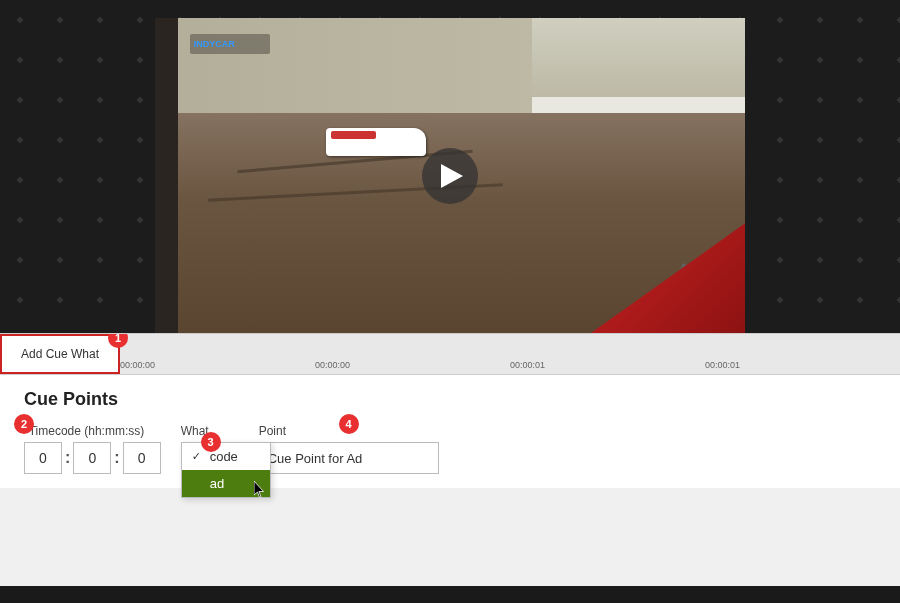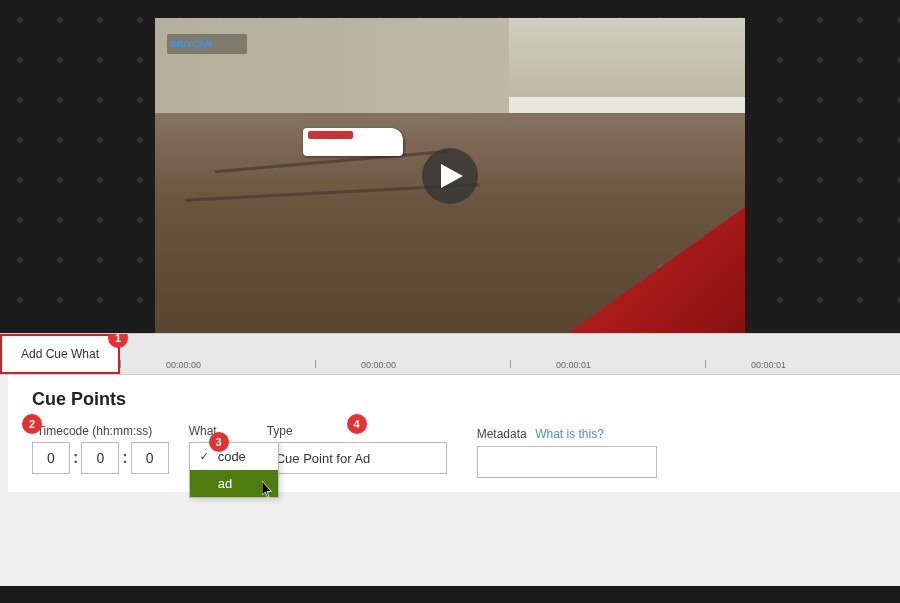--- a/index.html
+++ b/index.html
@@ -38,20 +38,21 @@
       position: relative;
       overflow: hidden;
       cursor: pointer;
     }
 
     .video-thumbnail {
       width: 100%;
       height: 100%;
       background: linear-gradient(135deg, #5a4a3a 0%, #7a6a50 20%, #9a8a6a 40%, #b09070 60%, #8a7860 80%, #6a5840 100%);
       position: relative;
+      margin-left: 23px;
     }
 
     .red-stripe {
       position: absolute;
       bottom: 0; right: 0;
       width: 30%;
       height: 40%;
       background: linear-gradient(135deg, #cc2222 0%, #881111 100%);
       clip-path: polygon(0 100%, 100% 0, 100% 100%);
     }
@@ -136,43 +137,41 @@
       flex: 1;
       display: flex;
       align-items: flex-end;
       padding-bottom: 4px;
       overflow: hidden;
       background: #e8e8e8;
     }
 
     .ruler-tick {
       display: flex;
-      flex-direction: row;
-      align-items: center;
+      flex-direction: column;
       flex: 1;
       gap: 45px;
     }
 
     .ruler-line {
       width: 1px;
       height: 8px;
       background: #999;
     }
 
     .ruler-label {
       font-size: 9px;
       color: #666;
       margin-top: 2px;
     }
 
     
     .cue-points-section {
       padding: 14px 32px 14px 24px;
       background: white;
-      margin-left: 8px;
     }
 
     .cue-points-title {
       font-size: 18px;
       font-weight: bold;
       color: #222;
       margin-bottom: 14px;
     }
 
     .cue-form-row {
@@ -453,27 +452,20 @@
                 <path d="M0 0L0 14L3.5 11L5.5 16.5L7 16L5 10.5L9.5 10.5Z" fill="black" stroke="white" stroke-width="0.8"></path>
               </svg>
             </div>
           </div>
           <div class="badge-3">3</div>
         </div>
       </div>
 
       <div class="form-group" style="position:relative; margin-left: 30px;">
         <div class="badge-4">4</div>
-        <label class="form-label">Type</label>
+        <label class="form-label">Point</label>
         <input class="name-input" type="text" value="Cue Point for Ad" style="">
       </div>
 
-      <div class="metadata-group" style="margin-left: 10px;">
-        <div>
-          <span class="form-label">Metadata</span>
-          <a href="#" class="metadata-link" style="margin-left:4px;">What is this?</a>
-        </div>
-        <input class="metadata-input" type="text" value="" style="">
-      </div>
 
     </div>
   </div>
 </div>
 
 </body></html>

